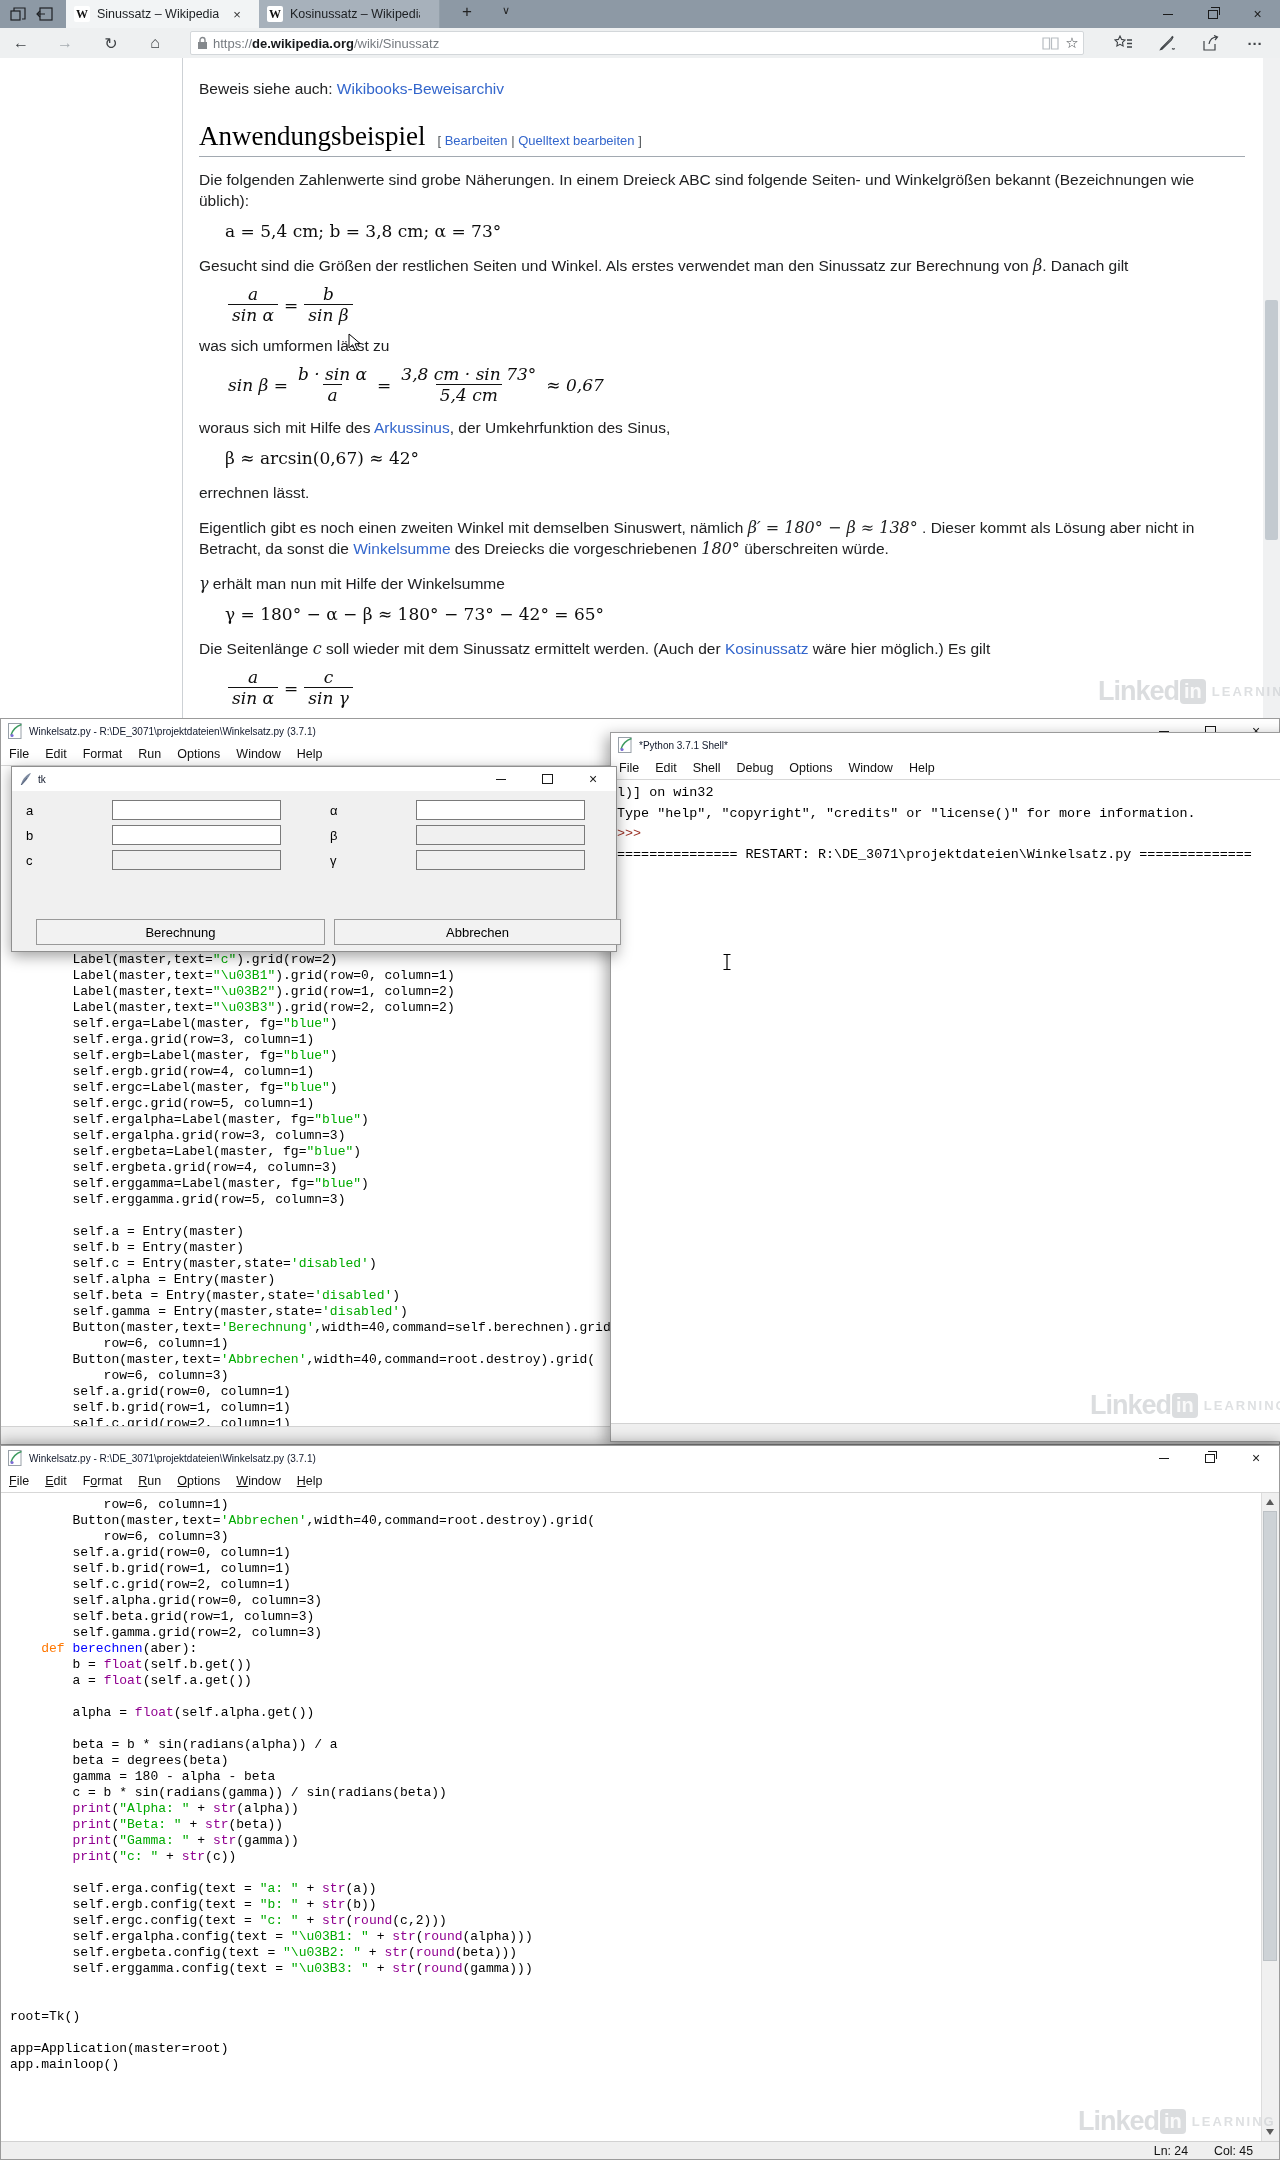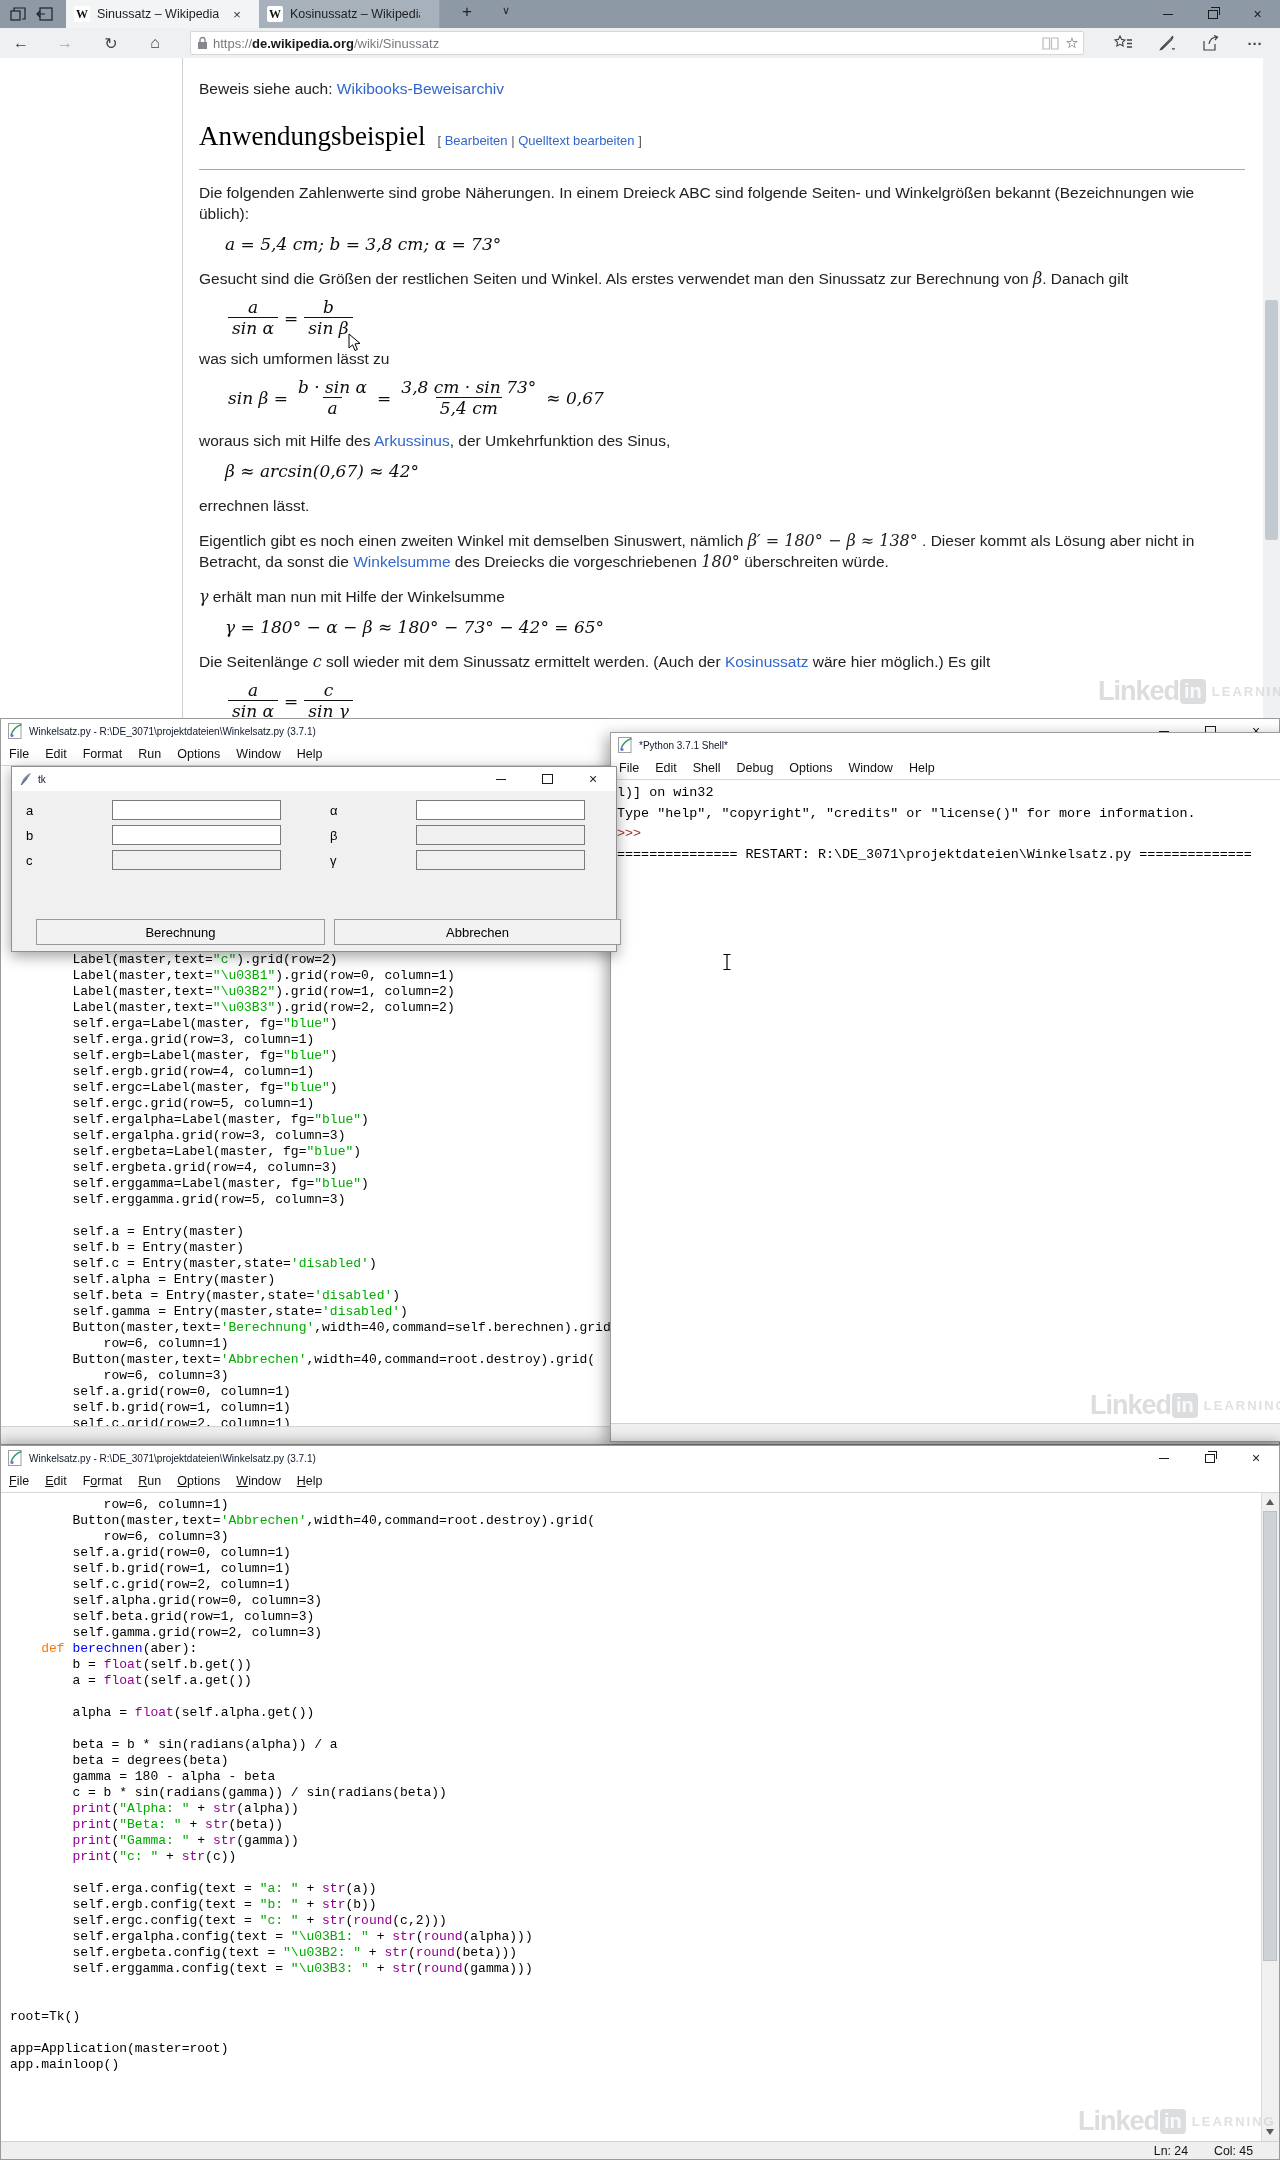--- a/index.html
+++ b/index.html
@@ -35,25 +35,25 @@
   .uic{display:inline-flex;align-items:center;justify-content:center;width:22px}
   .rtic{position:absolute;top:4px;width:30px;height:22px;display:flex;align-items:center;justify-content:center;color:#3f4periodo347;color:#3f4347;font-size:15px}
 
   
   #page{position:absolute;left:0;top:58px;width:1280px;height:660px;background:#fff;overflow:hidden;z-index:1}
   #sidedivider{position:absolute;left:182px;top:0;width:1px;height:660px;background:#cdd1d5}
   #wiki{position:absolute;left:199px;top:6px;width:1046px}
   #wiki p{font-size:15.5px;line-height:21px;margin:0}
   .wl{color:#3366cc;text-decoration:none}
   .im{font-family:"DejaVu Serif","Liberation Serif",serif;font-style:italic;font-size:16px}
-  .h2row{display:flex;align-items:baseline;border-bottom:1px solid #a2a9b1;padding-bottom:17px;margin-top:22px}
+  .h2row{display:flex;align-items:baseline;border-bottom:1px solid #a2a9b1;padding-bottom:4px;margin-top:22px}
   .h2row h2{font-family:"Liberation Serif","DejaVu Serif",serif;font-weight:normal;font-size:27px;margin:0;color:#000}
   .editlinks{margin-left:12px;font-size:13px;color:#54595d}
   .editlinks a{color:#3366cc;text-decoration:none}
-  .mline{margin:10px 0 10px 26px;font-family:"DejaVu Serif","Liberation Serif",serif;font-style:italic;font-size:17px;color:#0d0d0d}
+  .mline{margin:10px 0 10px 26px;font-family:"DejaVu Serif","Liberation Serif",serif;font-size:17px;color:#0d0d0d}
   .feq{display:flex;align-items:center;margin:8px 0 8px 26px;font-family:"DejaVu Serif","Liberation Serif",serif;
        font-style:italic;font-size:17px;color:#0d0d0d}
   .feq>span{margin:0 3px}
   .frac{display:inline-flex;flex-direction:column;align-items:center;text-align:center}
   .frac .fn{padding:0 4px}
   .frac .fd{border-top:1px solid #111;padding:0 4px}
   #bscroll{position:absolute;right:0;top:0;width:17px;height:660px;background:#f0f1f2}
   #bthumb{position:absolute;right:2px;top:242px;width:13px;height:240px;background:#c3cad0;border-radius:2px}
 
   

